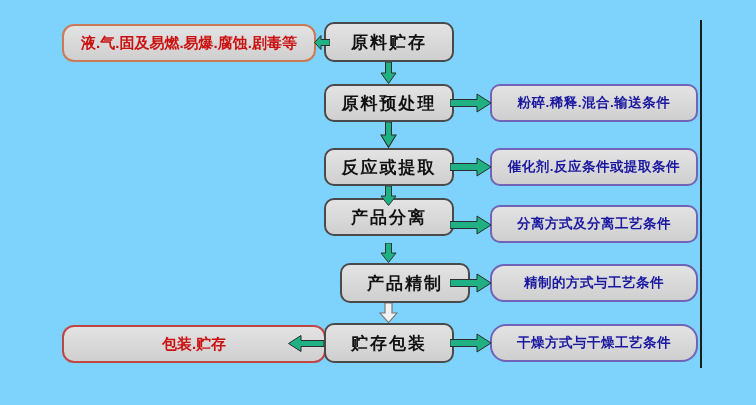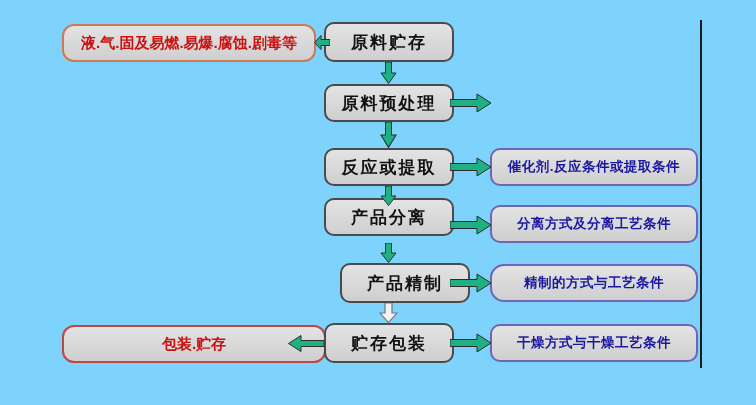--- a/index.html
+++ b/index.html
@@ -75,30 +75,33 @@
   <div class="node main-node" style="top:198px;height:38px;text-align:center;">
     <span>产品分离</span>
   </div>
   <div class="node main-node" style="top:263px;margin-left:16px;">
     <span>产品精制</span>
   </div>
   <div class="node main-node" style="top:323px;">
     <span>贮存包装</span>
   </div>
 
+  <div class="node right-node" style="top:84px;">
+    <span>粉碎.稀释.混合.输送条件</span>
+  </div>
   <div class="node right-node" style="top:148px;text-align:center;">
     <span>催化剂.反应条件或提取条件</span>
   </div>
   <div class="node right-node" style="top:205px;">
     <span>分离方式及分离工艺条件</span>
   </div>
   <div class="node right-node" style="top:264px;border-radius:14px;">
     <span>精制的方式与工艺条件</span>
   </div>
-  <div class="node right-node" style="top:324px;">
+  <div class="node right-node" style="top:324px;border-radius:16px;">
     <span>干燥方式与干燥工艺条件</span>
   </div>
 
   <div class="arrow" style="left:380px;top:62px;">
     <svg width="17" height="22" viewBox="0 0 17 22" preserveAspectRatio="none">
       <polygon points="5.5,0 11.5,0 11.5,11 16,11 8.5,21.5 1,11 5.5,11" fill="#1fb184" stroke="#2d2d2d" stroke-width="1"></polygon>
     </svg>
   </div>
   <div class="arrow" style="left:380px;top:122px;">
     <svg width="17" height="26" viewBox="0 0 17 22" preserveAspectRatio="none">

